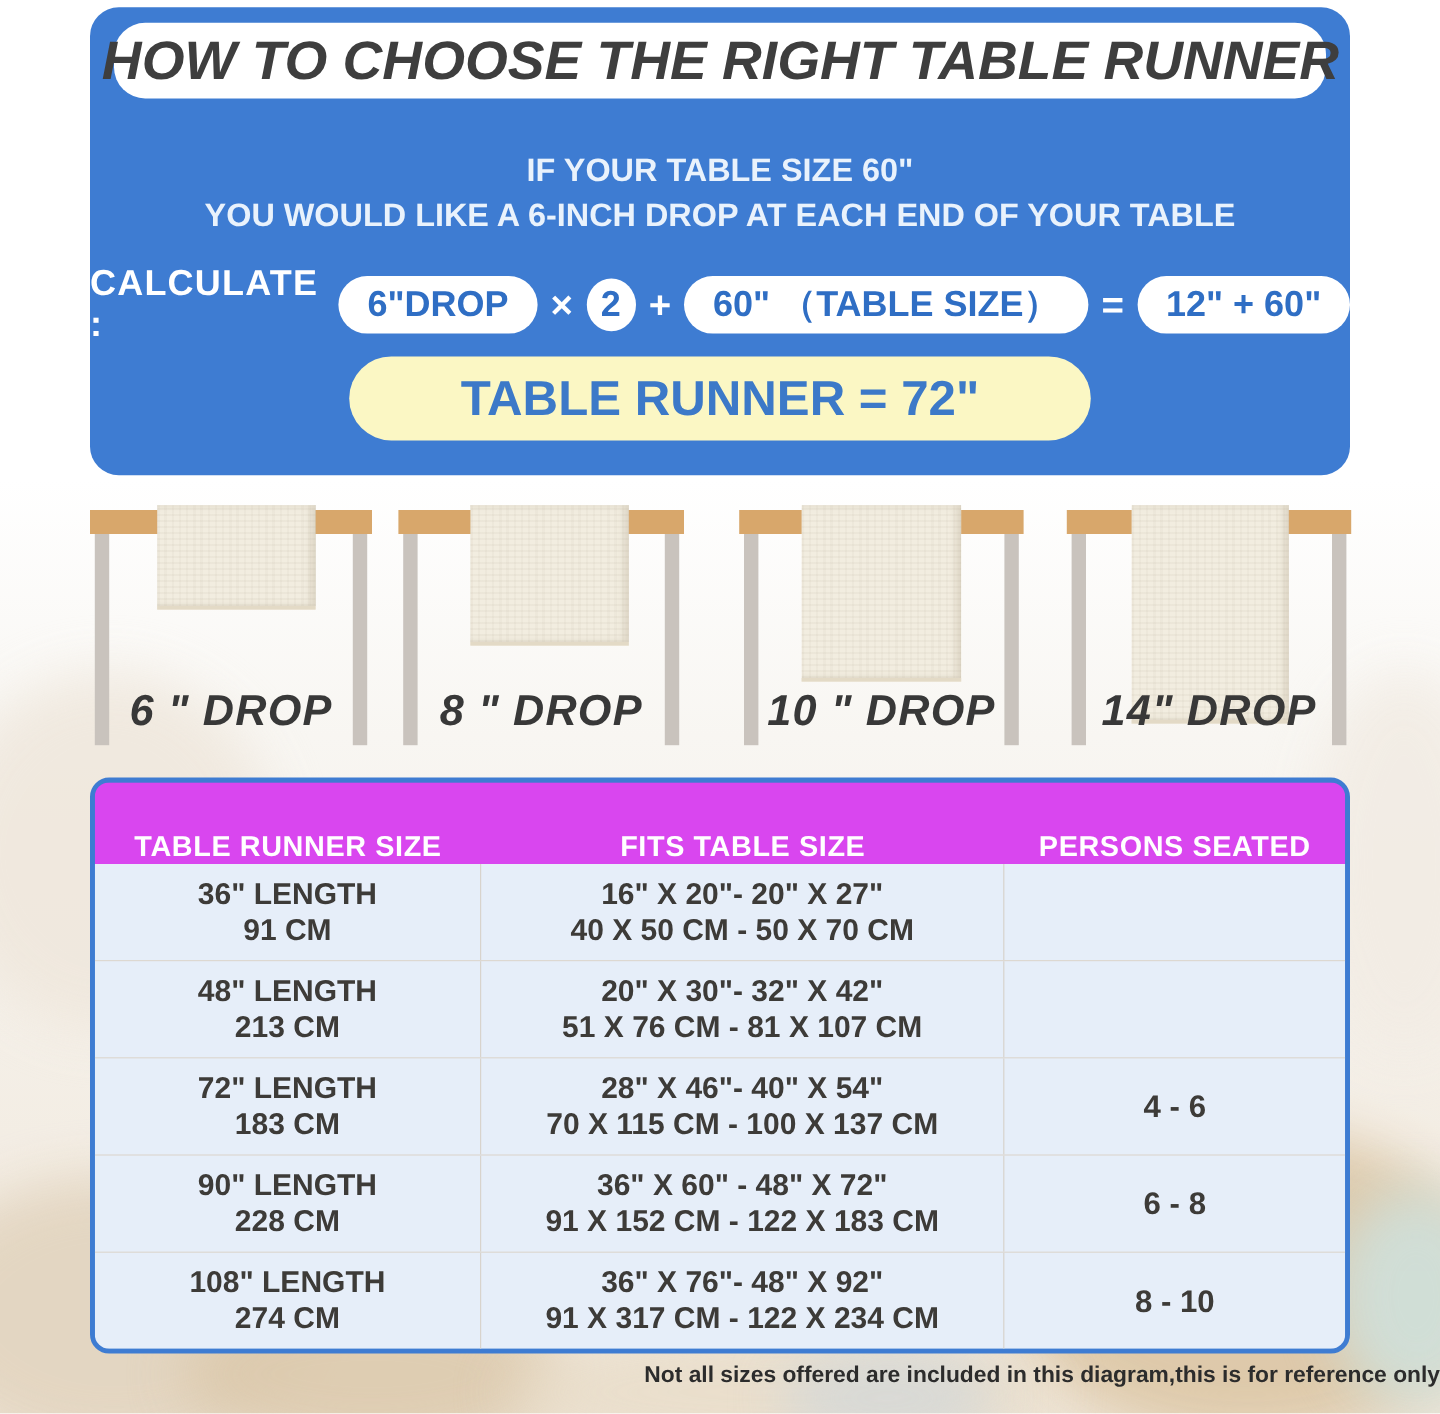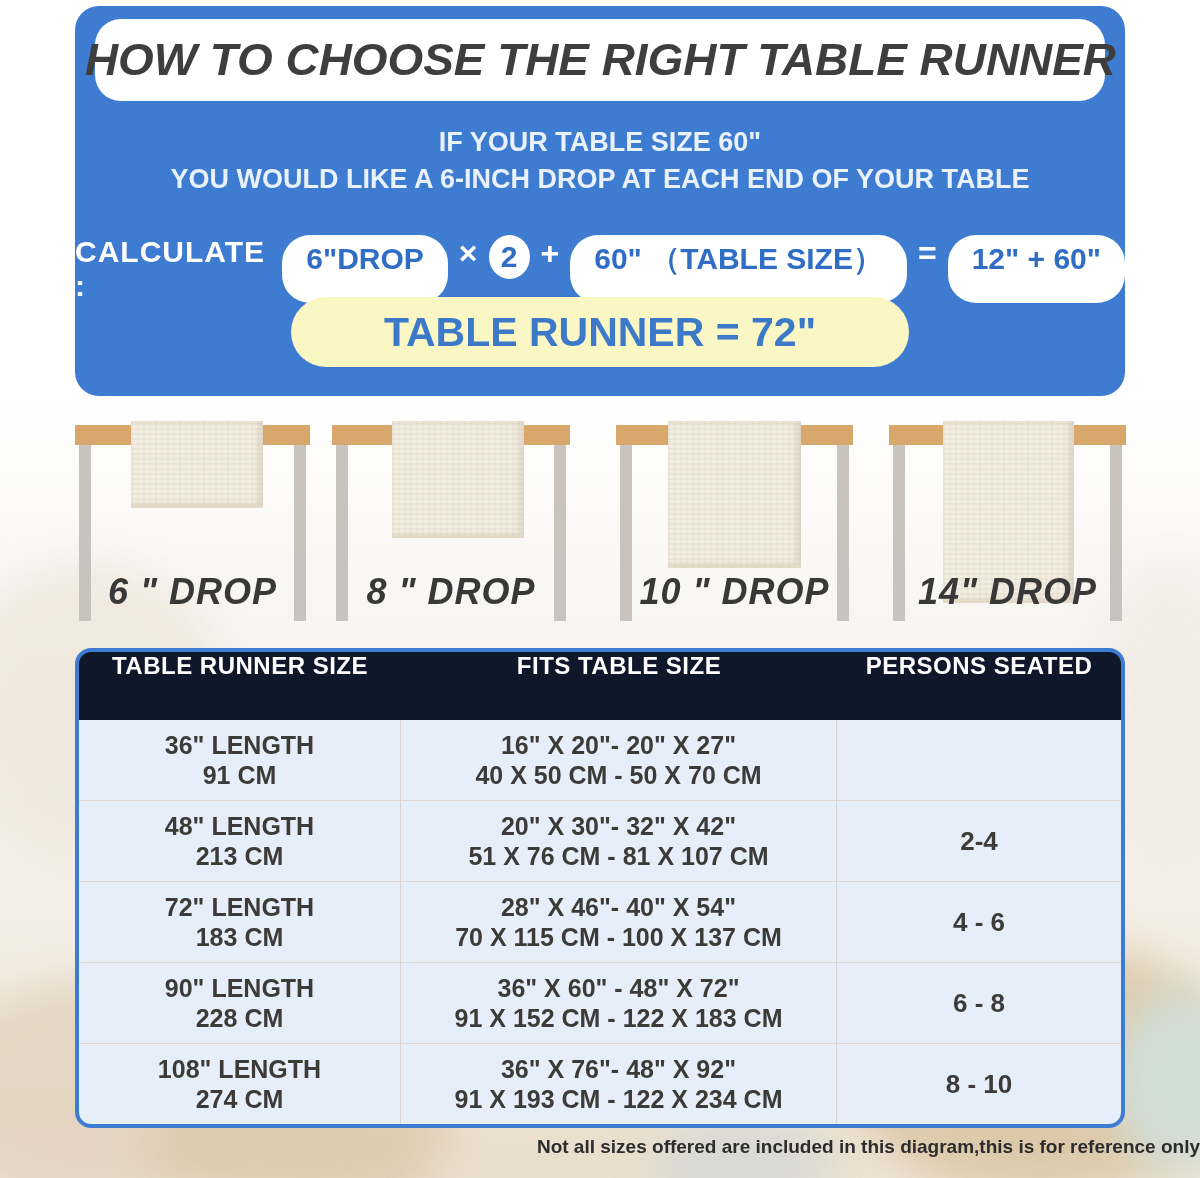--- a/index.html
+++ b/index.html
@@ -18,34 +18,34 @@
   .b6{left:420px;top:1110px;width:460px;height:100px;background:#e8dcc8;opacity:.8;}
   .b7{left:1090px;top:560px;width:160px;height:320px;background:#f2ece4;opacity:.9;}
   .b8{left:650px;top:1120px;width:180px;height:90px;background:#cdd6dc;opacity:.6;}
 
   
   .panel{
     position:absolute;left:75px;top:6px;width:1050px;height:390px;
     background:#3e7cd2;border-radius:24px;
   }
   .title-box{
-    position:absolute;left:20px;top:13px;width:1010px;height:82px;
+    position:absolute;left:20px;top:13px;width:1010px;height:63px;
     background:#ffffff;border-radius:26px;
     display:flex;align-items:center;justify-content:center;
   }
   .title{
     font-size:45px;font-weight:bold;font-style:italic;color:#3e3e3e;
     letter-spacing:0px;white-space:nowrap;transform:scaleX(1.02);
   }
   .sub{position:absolute;width:100%;text-align:center;color:#e9f2fc;font-weight:600;}
   .sub1{top:121px;font-size:27px;}
   .sub2{top:158px;font-size:27px;text-align:center;}
   .calc-row{
-    position:absolute;left:0;top:229px;width:100%;
-    display:flex;justify-content:center;gap:11px;
+    position:absolute;left:0;top:214px;width:100%;
+    display:flex;align-items:center;justify-content:center;gap:11px;
   }
   .calc-label{color:#ffffff;font-weight:bold;font-size:30px;letter-spacing:1px;}
   .pill{
     background:#ffffff;color:#2f6ec4;font-weight:bold;font-size:30px;
     padding:4px 24px;border-radius:28px;white-space:nowrap;line-height:40px;
   }
   .op{color:#ffffff;font-weight:bold;font-size:32px;}
   .circle2{
     background:#ffffff;color:#2f6ec4;width:44px;height:44px;border-radius:50%;
     display:flex;align-items:center;justify-content:center;font-weight:bold;font-size:30px;
@@ -80,21 +80,21 @@
     font-weight:bold;font-style:italic;font-size:36px;color:#383838;letter-spacing:1px;
     white-space:nowrap;
   }
 
   
   .size-table{
     position:absolute;left:75px;top:648px;width:1050px;
     border:4px solid #3e7cd2;border-radius:16px;overflow:hidden;
     box-sizing:border-box;background:#3e7cd2;
   }
-  .st-header{display:flex;height:68px;align-items:flex-start;background:#0f172a;}
+  .st-header{display:flex;height:68px;align-items:flex-end;background:#d946ef;}
   .st-hcell{color:#ffffff;font-weight:bold;font-size:24px;letter-spacing:0.5px;text-align:center;}
   .c1{width:322px;} .c2{width:436px;} .c3{width:284px;}
   .st-body{background:rgba(255,255,255,0.87);}
   .st-row{display:flex;height:80px;align-items:center;border-top:1px solid #ddd8d1;}
   .st-cell{
     display:flex;flex-direction:column;align-items:center;justify-content:center;
     height:100%;box-sizing:border-box;text-align:center;
     color:#3d3b38;font-weight:bold;font-size:25px;line-height:30px;
   }
   .st-cell.c1{border-right:1px solid #d8d3cc;}
@@ -193,21 +193,20 @@
 
       <div class="st-row">
         <div class="st-cell c1">
           <div>48" LENGTH</div>
           <div>213 CM</div>
         </div>
         <div class="st-cell c2">
           <div>20" X 30"- 32" X 42"</div>
           <div>51 X 76 CM - 81 X 107 CM</div>
         </div>
-        <div class="st-cell c3">2-4</div>
       </div>
 
       <div class="st-row">
         <div class="st-cell c1">
           <div>72" LENGTH</div>
           <div>183 CM</div>
         </div>
         <div class="st-cell c2">
           <div>28" X 46"- 40" X 54"</div>
           <div>70 X 115 CM - 100 X 137 CM</div>
@@ -227,21 +226,21 @@
         <div class="st-cell c3">6 - 8</div>
       </div>
 
       <div class="st-row">
         <div class="st-cell c1">
           <div>108" LENGTH</div>
           <div>274 CM</div>
         </div>
         <div class="st-cell c2">
           <div>36" X 76"- 48" X 92"</div>
-          <div>91 X 193 CM - 122 X 234 CM</div>
+          <div>91 X 317 CM - 122 X 234 CM</div>
         </div>
         <div class="st-cell c3">8 - 10</div>
       </div>
 
     </div>
   </div>
 
   <div class="footnote">Not all sizes offered are included in this diagram,this is for reference only</div>
 
 </div>

